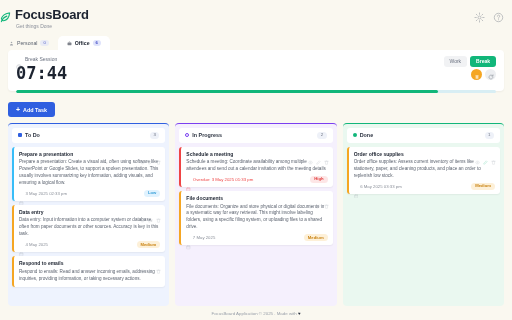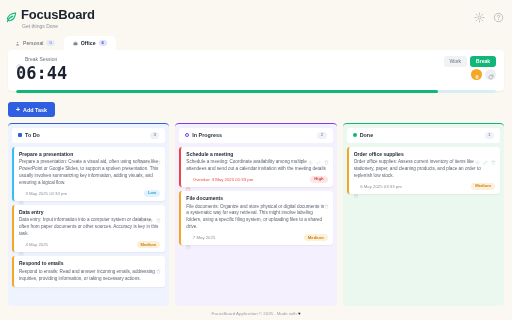--- a/index.html
+++ b/index.html
@@ -7,21 +7,21 @@
     width: 512px; height: 320px;
     font-family: "Liberation Sans", sans-serif;
     background: #faf8f0;
     overflow: hidden;
   }
   .app { width: 512px; height: 320px; position: relative; display: flex; flex-direction: column; }
 
   
   .header {
     background: #faf8f0;
-    padding: 7px 10px 0 6px;
+    padding: 7px 10px 0 0;
     position: relative;
     flex: 0 0 auto;
   }
   .brand-row { display: flex; align-items: center; gap: 4px; }
   .leaf-icon { width: 11px; height: 11px; flex: 0 0 auto; }
   .brand-title {
     font-size: 13px; font-weight: bold; color: #1c2330; letter-spacing: -0.2px;
   }
   .brand-sub { font-size: 5px; color: #8a8f99; margin-left: 16px; margin-top: 1px; }
 
@@ -214,21 +214,21 @@
   <div class="timer-card">
     <div class="session-row">
       <span class="clock-ico">
         <svg viewBox="0 0 24 24" width="6" height="6">
           <circle cx="12" cy="12" r="9.2" fill="none" stroke="#6b7280" stroke-width="2"></circle>
           <path d="M12 6.8V12l3.6 2.2" fill="none" stroke="#6b7280" stroke-width="2" stroke-linecap="round"></path>
         </svg>
       </span>
       <span class="session-label">Break Session</span>
     </div>
-    <div class="timer-value">06:44</div>
+    <div class="timer-value">07:44</div>
 
     <div class="mode-row">
       <span class="mode-btn">Work</span>
       <span class="mode-btn active">Break</span>
     </div>
 
     <div class="ctrl-row">
       <span class="ctrl-btn ctrl-pause">
         <span>
           <svg viewBox="0 0 24 24" width="6" height="6">

